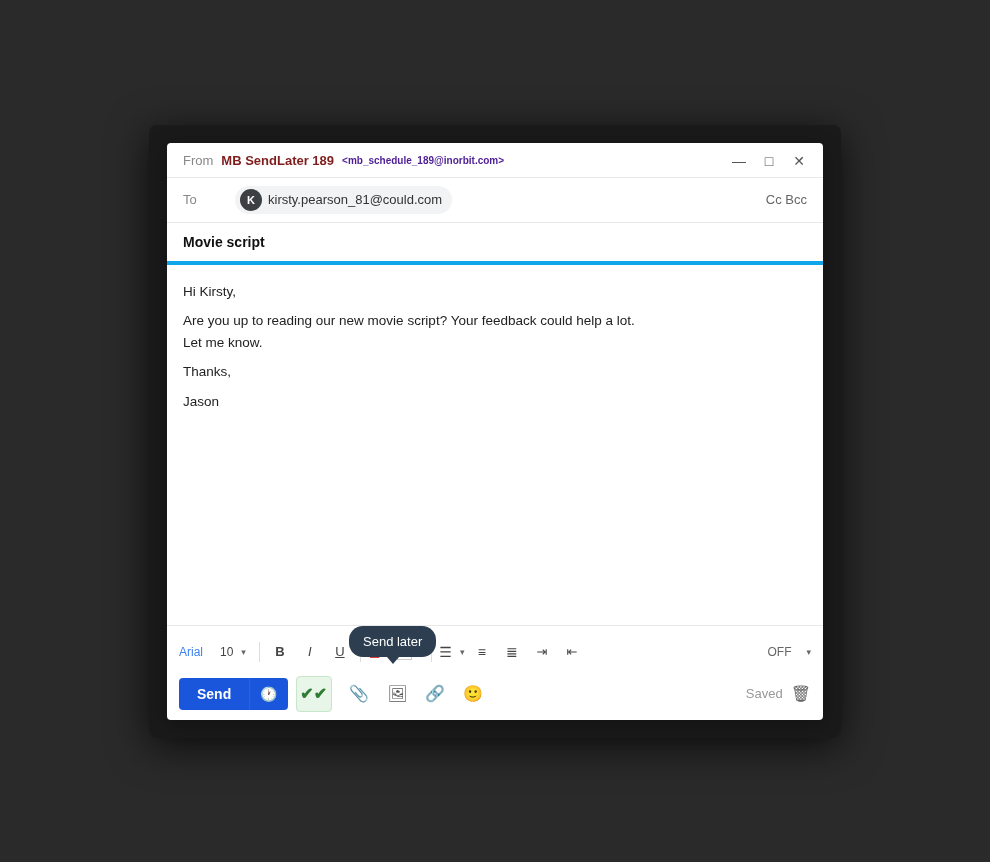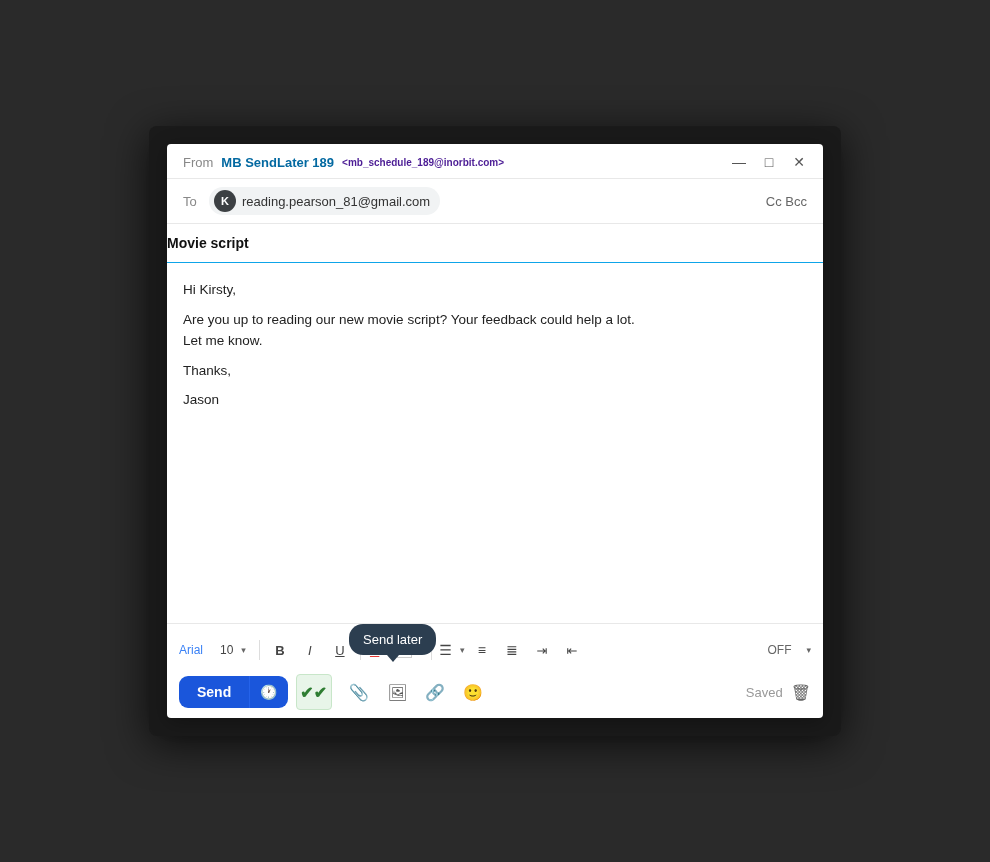--- a/index.html
+++ b/index.html
@@ -39,21 +39,21 @@
       align-items: center;
       gap: 8px;
       font-size: 13px;
       color: #444;
     }
     .title-from-label {
       color: #888;
       font-size: 13px;
     }
     .title-sender-name {
-      color: #0369a1;
+      color: #7f1d1d;
       font-weight: 600;
       font-size: 13px;
     }
     .title-sender-email {
       color: #4c1d95;
       font-size: 10px;
       font-weight: bold;
     }
     .title-bar-controls {
       display: flex;
@@ -69,21 +69,21 @@
       cursor: pointer;
       color: #555;
       font-size: 14px;
     }
     
     .to-row {
       display: flex;
       align-items: center;
       padding: 8px 16px;
       border-bottom: 1px solid #e8e8e8;
-      gap: 2px;
+      gap: 28px;
     }
     .to-label {
       color: #888;
       font-size: 13px;
       min-width: 24px;
     }
     .recipient-chip {
       display: flex;
       align-items: center;
       gap: 6px;
@@ -108,22 +108,22 @@
       color: #333;
     }
     .cc-bcc {
       margin-left: auto;
       font-size: 13px;
       color: #666;
       cursor: pointer;
     }
     
     .subject-row {
-      padding: 10px 0;
-      border-bottom: 1px solid #0ea5e9;
+      padding: 10px 16px;
+      border-bottom: 4px solid #0ea5e9;
     }
     .subject-text {
       font-size: 14px;
       font-weight: 700;
       color: #111;
     }
     
     .compose-body {
       flex: 1;
       padding: 16px 16px 8px 16px;
@@ -195,21 +195,21 @@
     .send-toolbar {
       display: flex;
       align-items: center;
       gap: 8px;
       padding: 4px 0 2px 0;
       position: relative;
     }
     .send-btn-group {
       display: flex;
       align-items: flex-start;
-      border-radius: 9px;
+      border-radius: 4px;
       overflow: hidden;
       position: relative;
     }
     .send-btn-main {
       background: #1a56db;
       color: #fff;
       font-size: 14px;
       font-weight: 600;
       padding: 8px 18px;
       border: none;
@@ -323,21 +323,21 @@
         <span class="title-control">—</span>
         <span class="title-control">□</span>
         <span class="title-control">✕</span>
       </div>
     </div>
 
     <div class="to-row">
       <span class="to-label">To</span>
       <div class="recipient-chip">
         <div class="recipient-avatar">K</div>
-        <span class="recipient-email">reading.pearson_81@gmail.com</span>
+        <span class="recipient-email">kirsty.pearson_81@could.com</span>
       </div>
       <span class="cc-bcc">Cc Bcc</span>
     </div>
 
     <div class="subject-row">
       <span class="subject-text">Movie script</span>
     </div>
 
     <div class="compose-body">
       <p>Hi Kirsty,</p>

